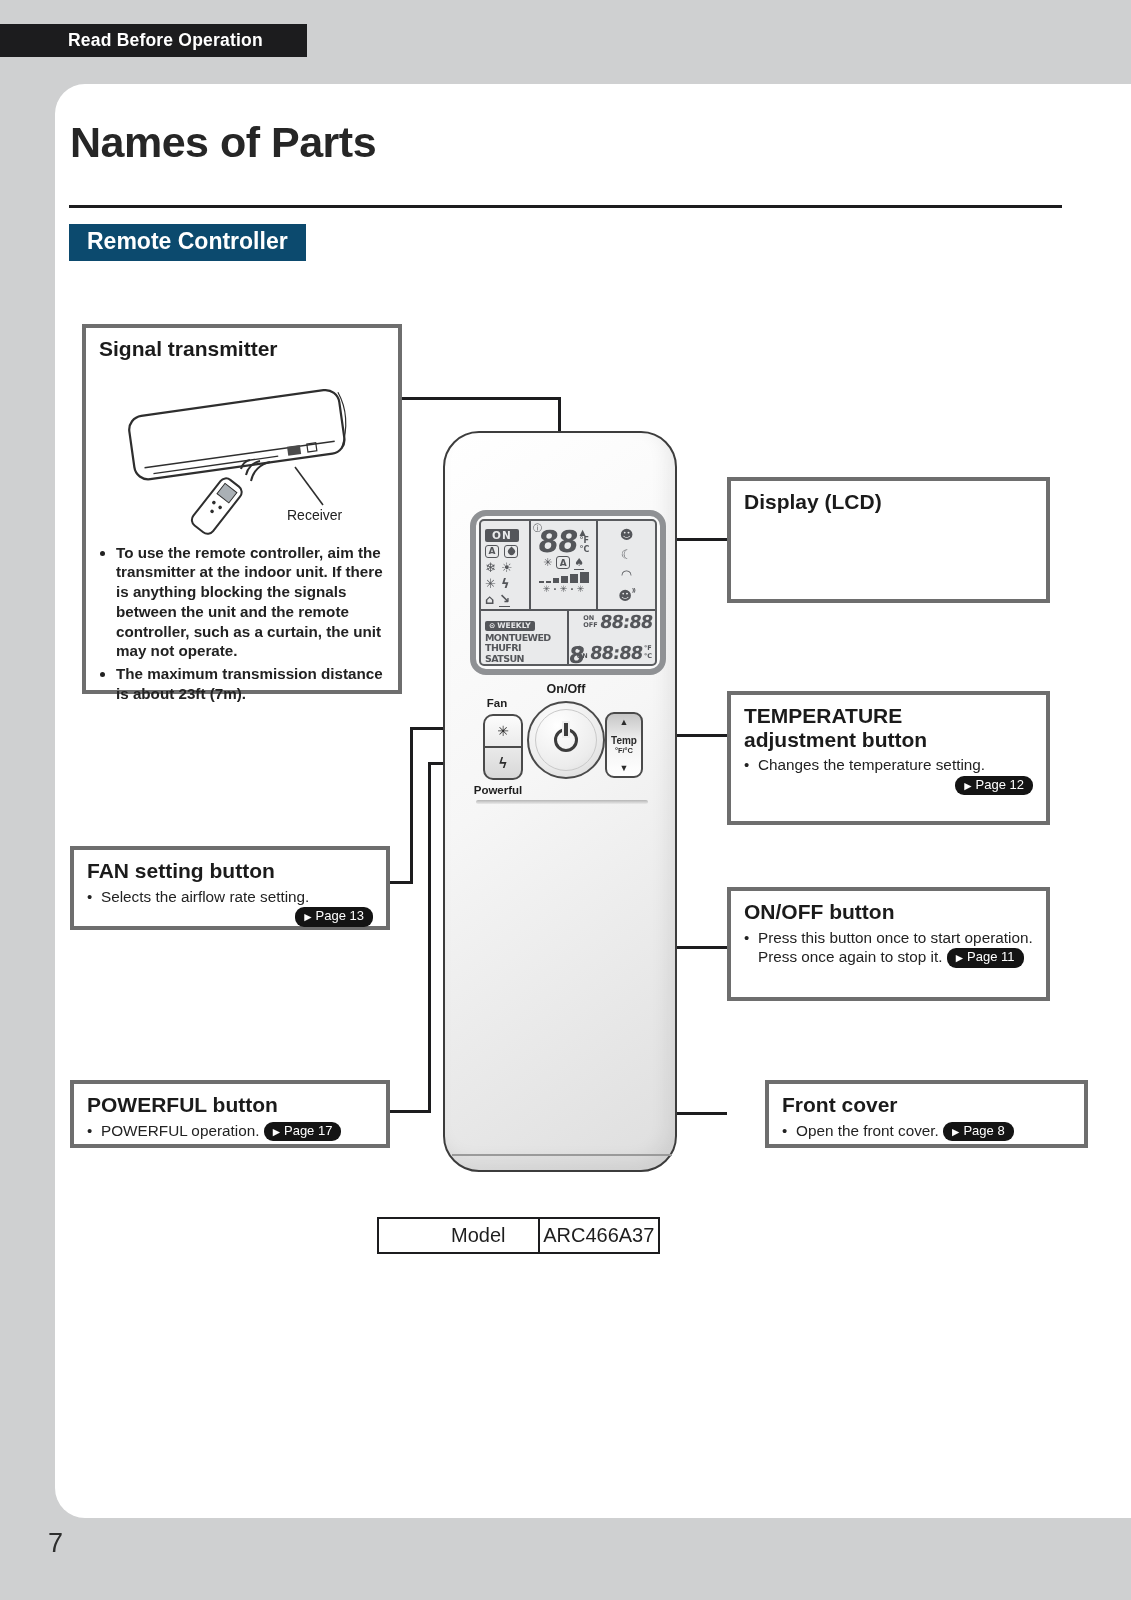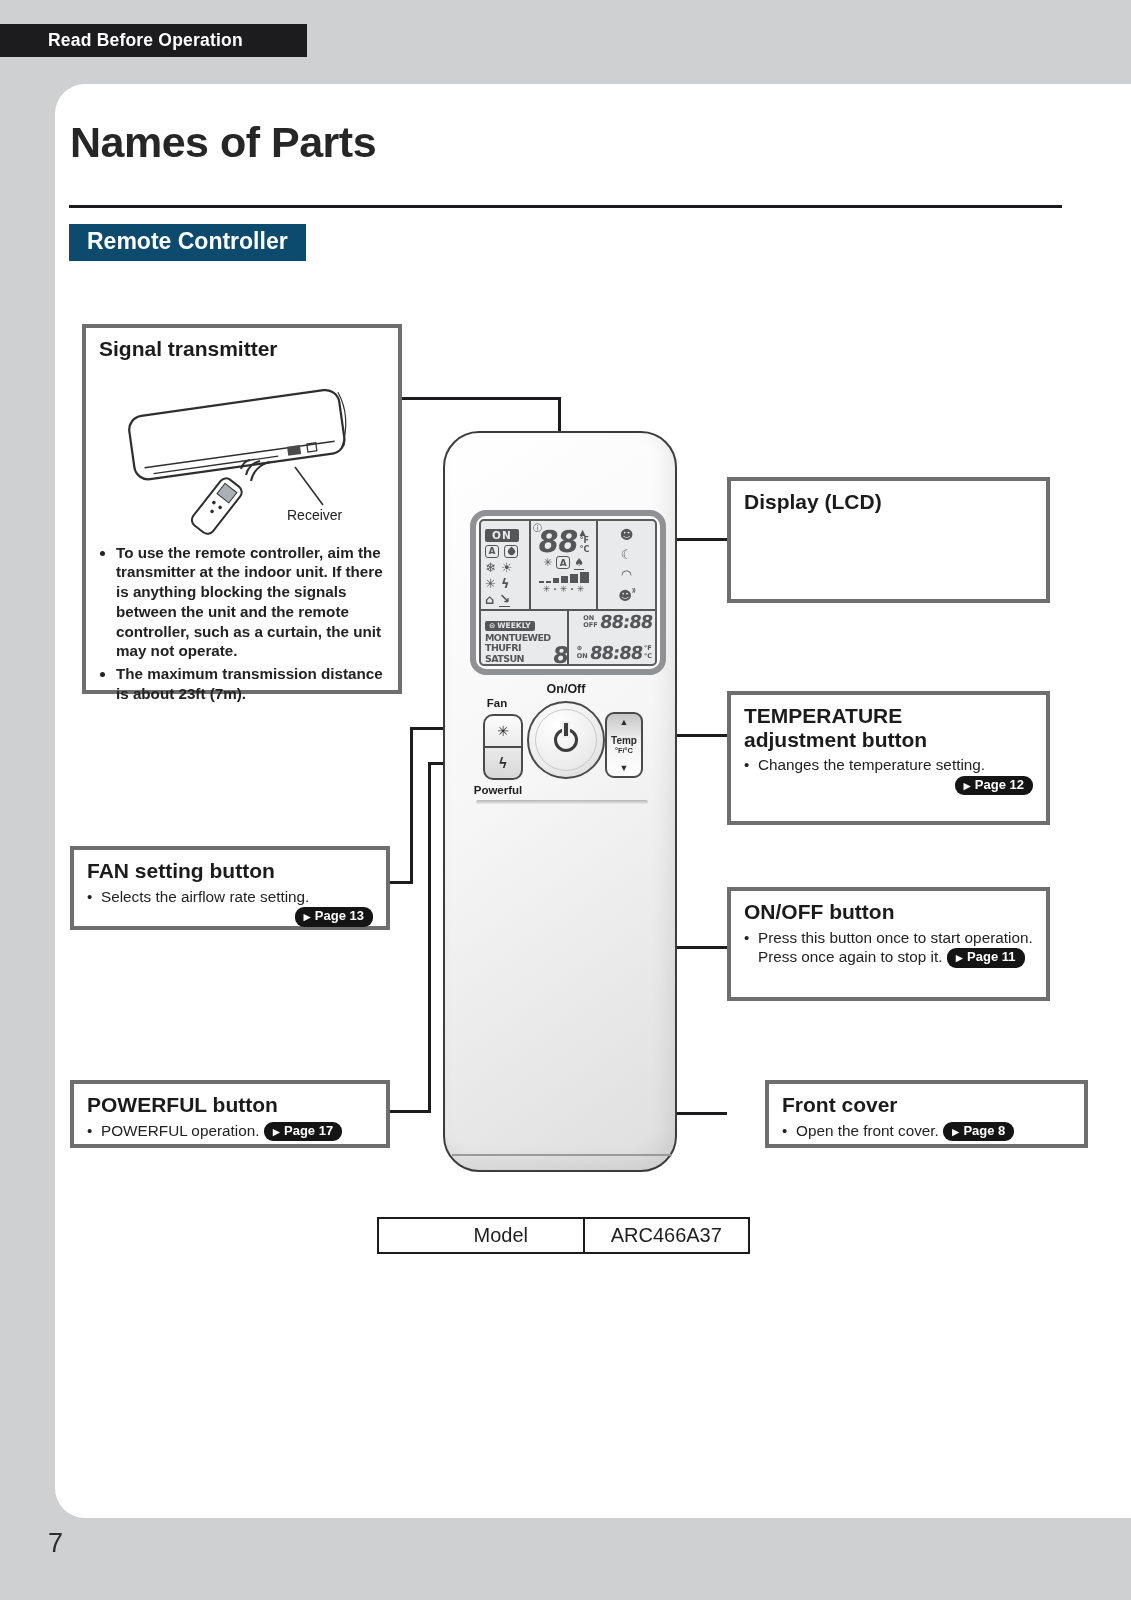--- a/index.html
+++ b/index.html
@@ -9,21 +9,21 @@
     background: #cfd0d1;
     font-family: "Liberation Sans", "DejaVu Sans", sans-serif;
     color: #1e1e1e;
     overflow: hidden;
   }
 
   
   .header-tab {
     position: absolute; left: 0; top: 24px; width: 307px; height: 33px;
     background: #1c1c1e; color: #fff; font-size: 17.5px; font-weight: 700;
-    line-height: 33px; padding-left: 48px; letter-spacing: .2px;
+    line-height: 33px; padding-left: 68px; letter-spacing: .2px;
   }
   .page-card {
     position: absolute; left: 55px; top: 84px; width: 1076px; height: 1434px;
     background: #ffffff; border-radius: 30px 0 0 30px;
   }
   .page-title {
     position: absolute; left: 70px; top: 118px; font-size: 43px; font-weight: 800;
     color: #262626; letter-spacing: -0.5px;
   }
   .title-rule { position: absolute; left: 69px; top: 205px; width: 993px; height: 3px; background:#1c1c1e; }
@@ -37,21 +37,21 @@
   .cbox {
     position: absolute; background: #fff; border: 4px solid #6e6e6e;
     padding: 9px 13px 10px;
   }
   .cbox h3 { font-size: 21px; font-weight: 700; color: #1b1b1b; line-height: 1.12; margin-bottom: 4px; }
   .bl { display: flex; font-size: 15.3px; line-height: 1.3; color: #222; }
   .bm { width: 14px; flex: none; }
   .bm::before { content: "•"; font-size: 15px; }
   .pbadge {
     display: inline-flex; align-items: center; gap: 4px; vertical-align: 1px;
-    background: #141414; color: #fff; font-size: 13px; font-weight: 700;
+    background: #141414; color: #fff; font-size: 13px; font-weight: 400;
     border-radius: 9px; padding: 1px 9px 2px; line-height: 1.25; white-space: nowrap;
   }
   .pbadge .tri::before { content: "▶"; font-size: 9.5px; }
   .badge-right { text-align: right; margin-top: 1px; }
 
   
   .cl { position: absolute; background: #1c1c1e; }
   .dot { position: absolute; width: 12px; height: 12px; border-radius: 50%; background: #1c1c1e; }
 
   
@@ -91,21 +91,21 @@
   .brow { display: flex; align-items: flex-end; gap: 2px; justify-content: center; height: 11px; margin-top: 2px; }
   .brow span { display: inline-block; background: #54565a; }
   .b1 { width: 5px; height: 2px; } .b2 { width: 5px; height: 2px; }
   .b3 { width: 6px; height: 5px; } .b4 { width: 7px; height: 7px; }
   .b5 { width: 8px; height: 9px; } .b6 { width: 9px; height: 11px; }
   .frow { display: flex; justify-content: center; gap: 3px; font-size: 9px; font-weight: 700; margin-top: 1px; }
   .waves { font-size: 9px; vertical-align: 5px; letter-spacing: -1px; }
   .lcd-bot { height: 55px; border-top: 2px solid #54565a; display: flex; }
   .lb1 { width: 88px; border-right: 2px solid #54565a; padding: 2px 2px 1px 4px; }
   .wk { display: inline-flex; gap: 2px; align-items: center; background: #54565a; color: #e9eaeb; font-size: 7.5px; font-weight: 700; padding: 0 4px 1px; border-radius: 2px; }
-  .dayswrap { display: flex; align-items: flex-end; gap: 2px; margin-top: 1px; }
+  .dayswrap { display: flex; align-items: flex-end; gap: 18px; margin-top: 1px; }
   .days { font-size: 9.5px; font-weight: 700; line-height: 1.1; letter-spacing: -0.6px; }
   .day8 { font-size: 23px; font-weight: 700; line-height: .8; transform: skewX(-7deg); }
   .lb2 { flex: 1; padding: 3px 3px 3px 2px; display: flex; flex-direction: column; justify-content: space-between; }
   .trA { display: flex; align-items: center; gap: 2px; justify-content: flex-end; }
   .ss { display: flex; flex-direction: column; font-size: 6.5px; font-weight: 700; line-height: 1.15; }
   .seg { font-size: 18px; font-weight: 700; letter-spacing: -1px; line-height: .9; transform: skewX(-7deg); }
 
   .rlbl { position: absolute; font-weight: 700; color: #1e1e1e; text-align: center; }
   .pill {
     position: absolute; left: 38px; top: 281px; width: 40px; height: 66px;
@@ -135,21 +135,21 @@
   .t-sub { font-size: 7.5px; font-weight: 700; }
   .seam1 { position: absolute; left: 31px; top: 367px; width: 172px; height: 4px; border-radius: 4px; background: linear-gradient(#b5b5b5,#eaeaea); }
   .seam2 { position: absolute; left: 7px; top: 721px; width: 220px; height: 2px; background: #9a9a9a; }
 
   
   .sig-ul { margin: 4px 0 0 2px; padding-left: 15px; }
   .sig-ul li { font-size: 15.2px; line-height: 1.3; margin-bottom: 3px; color:#222;font-weight:bold; }
 
   
   .model-table {
-    position: absolute; left: 377px; top: 1217px; width: 373px; height: 37px;
+    position: absolute; left: 377px; top: 1217px; width: 283px; height: 37px;
     border: 2px solid #1c1c1e; display: flex; background: #fff; padding-left: 40px;
   }
   .model-table .cell { flex: 1; display: flex; align-items: center; justify-content: center; font-size: 20px; color: #1e1e1e; }
   .model-table .cell + .cell { border-left: 2px solid #1c1c1e; }
 </style>
 </head>
 <body>
 
 <div class="page-card"></div>
 <div class="header-tab"><span>Read Before Operation</span></div>

